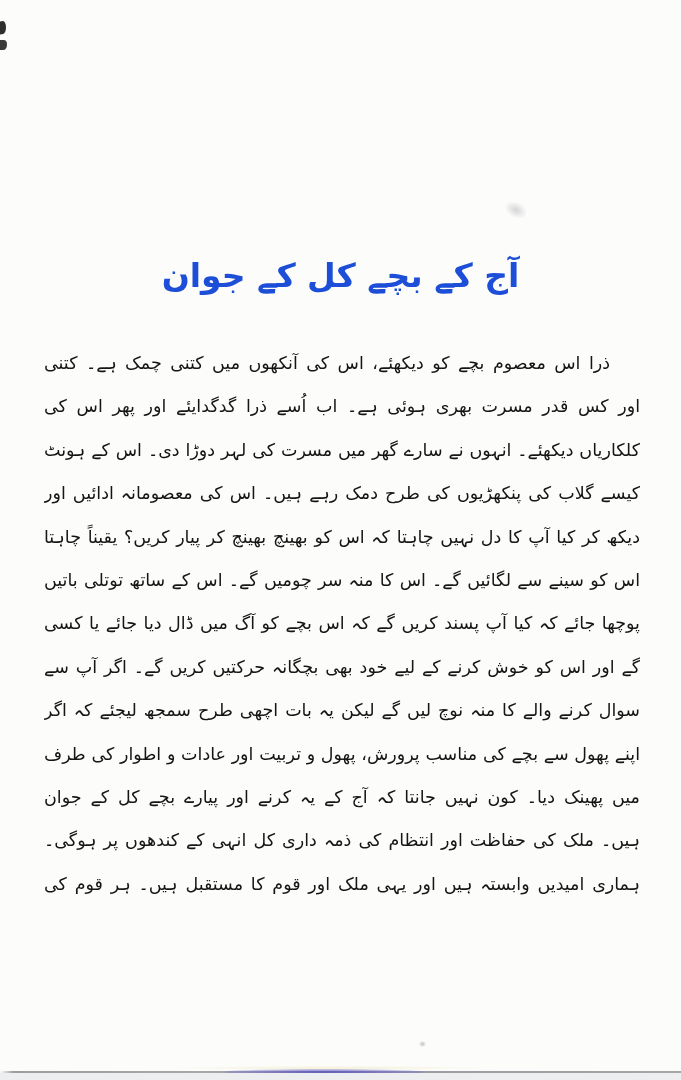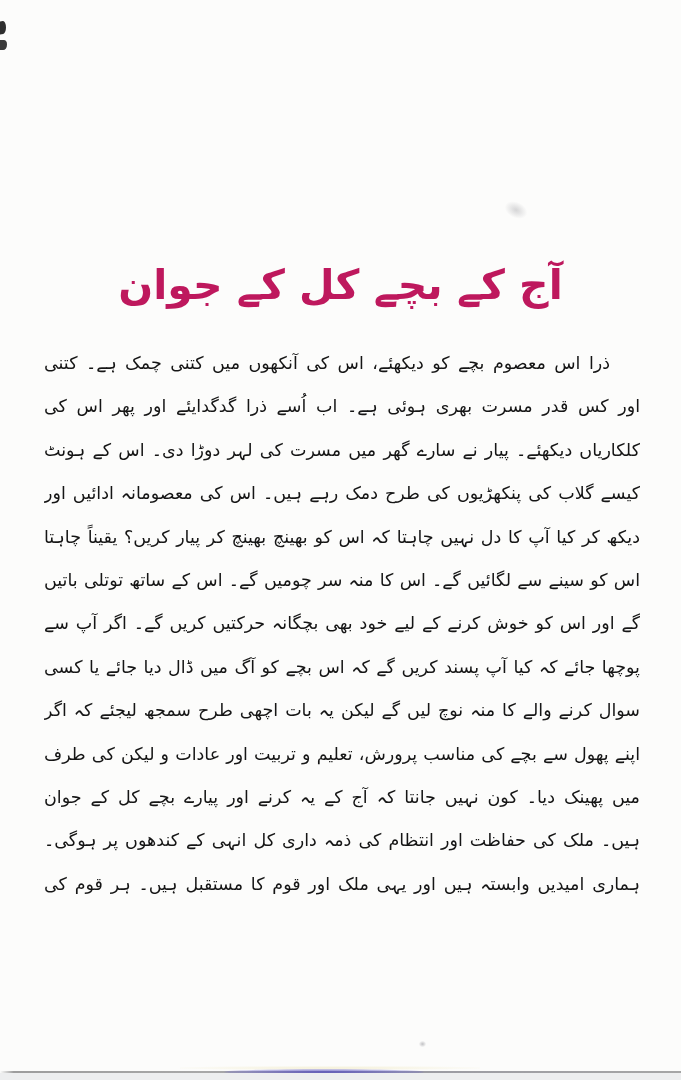--- a/index.html
+++ b/index.html
@@ -12,23 +12,23 @@
     font-family: "DejaVu Sans", sans-serif;
     direction: rtl;
   }
   
   .chapter-title {
     position: absolute;
     top: 234px;
     left: 0;
     right: 0;
     text-align: center;
-    font-size: 41px;
+    font-size: 33px;
     font-weight: bold;
-    color: #be185d;
+    color: #1d4ed8;
     letter-spacing: 0;
   }
   
   .body-text {
     position: absolute;
     top: 342px;
     right: 41px;
     width: 596px;
     color: #151515;
     font-size: 17.5px;
@@ -87,28 +87,28 @@
   <div class="speck-1"></div>
   <div class="speck-2"></div>
 
   <div class="smudge-title"></div>
 
   <h1 class="chapter-title">آج کے بچے کل کے جوان</h1>
 
   <div class="body-text">
     <div class="body-line first-line">ذرا اس معصوم بچے کو دیکھئے، اس کی آنکھوں میں کتنی چمک ہے۔ کتنی شوخی ہے</div>
     <div class="body-line">اور کس قدر مسرت بھری ہوئی ہے۔ اب اُسے ذرا گدگدایئے اور پھر اس کی معصومانہ</div>
-    <div class="body-line">کلکاریاں دیکھئے۔ پیار نے سارے گھر میں مسرت کی لہر دوڑا دی۔ اس کے ہونٹ</div>
+    <div class="body-line">کلکاریاں دیکھئے۔ انہوں نے سارے گھر میں مسرت کی لہر دوڑا دی۔ اس کے ہونٹ</div>
     <div class="body-line">کیسے گلاب کی پنکھڑیوں کی طرح دمک رہے ہیں۔ اس کی معصومانہ ادائیں اور شوخیاں</div>
     <div class="body-line">دیکھ کر کیا آپ کا دل نہیں چاہتا کہ اس کو بھینچ بھینچ کر پیار کریں؟ یقیناً چاہتا ہوگا۔ آپ</div>
     <div class="body-line">اس کو سینے سے لگائیں گے۔ اس کا منہ سر چومیں گے۔ اس کے ساتھ توتلی باتیں کریں</div>
+    <div class="body-line">پوچھا جائے کہ کیا آپ پسند کریں گے کہ اس بچے کو آگ میں ڈال دیا جائے یا کسی</div>
     <div class="body-line">گے اور اس کو خوش کرنے کے لیے خود بھی بچگانہ حرکتیں کریں گے۔ اگر آپ سے</div>
-    <div class="body-line">پوچھا جائے کہ کیا آپ پسند کریں گے کہ اس بچے کو آگ میں ڈال دیا جائے یا کسی</div>
     <div class="body-line">سوال کرنے والے کا منہ نوچ لیں گے لیکن یہ بات اچھی طرح سمجھ لیجئے کہ اگر آپ نے</div>
-    <div class="body-line">اپنے پھول سے بچے کی مناسب پرورش، تعلیم و تربیت اور عادات و لیکن کی طرف</div>
+    <div class="body-line">اپنے پھول سے بچے کی مناسب پرورش، پھول و تربیت اور عادات و اطوار کی طرف</div>
     <div class="body-line">میں پھینک دیا۔ کون نہیں جانتا کہ آج کے یہ کرنے اور پیارے بچے کل کے جوان</div>
     <div class="body-line">ہیں۔ ملک کی حفاظت اور انتظام کی ذمہ داری کل انہی کے کندھوں پر ہوگی۔ انہی سے</div>
     <div class="body-line">ہماری امیدیں وابستہ ہیں اور یہی ملک اور قوم کا مستقبل ہیں۔ ہر قوم کی زندگی میں</div>
   </div>
 
   <div class="speck-bottom"></div>
   <div class="scan-edge-warmth"></div>
   <div class="scan-edge-line"></div>
   <div class="scan-edge-purple"></div>
   <div class="below-edge"></div>

